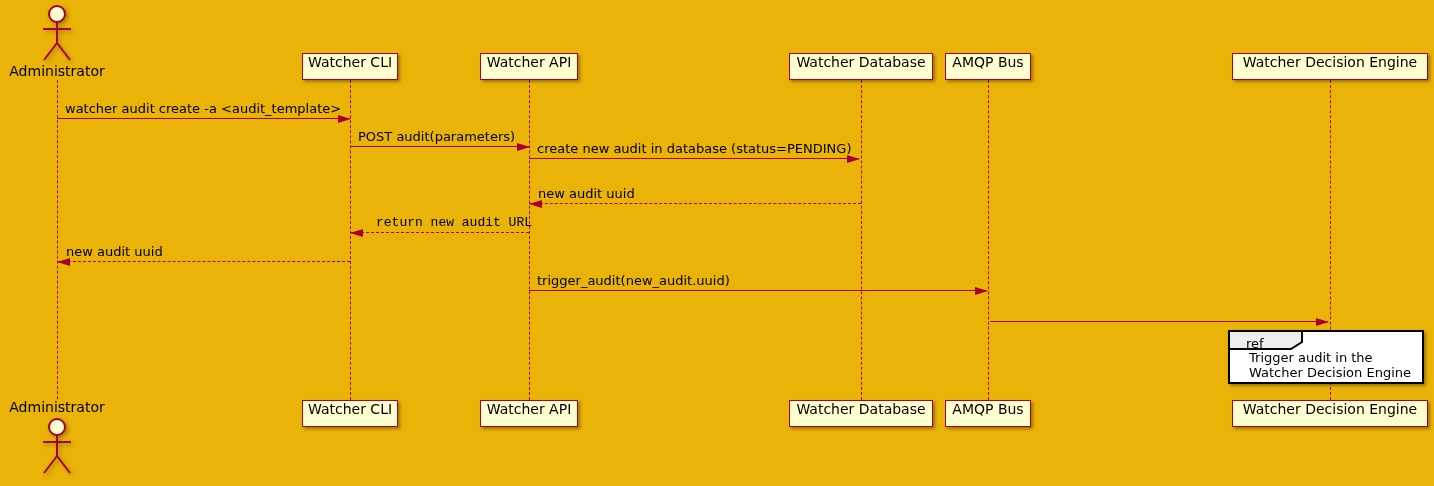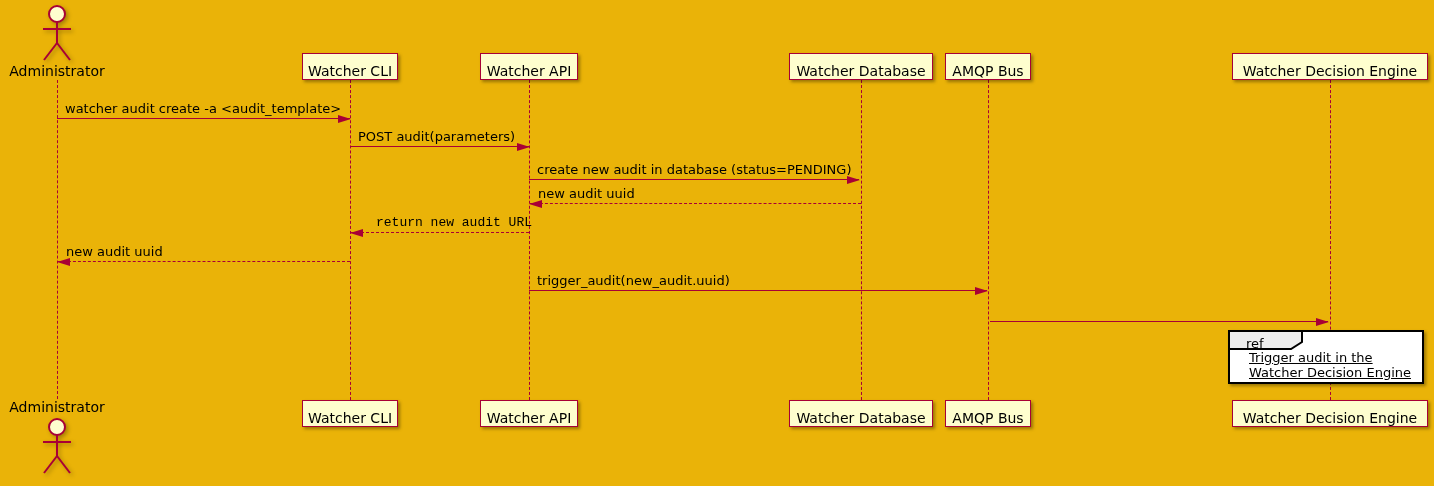--- a/index.html
+++ b/index.html
@@ -6,40 +6,40 @@
   .canvas{
     position:relative;width:1434px;height:486px;background:#eab308;
     font-family:"DejaVu Sans","Liberation Sans",sans-serif;color:#000;
     overflow:hidden;
   }
   .lifeline{position:absolute;width:0;border-left:1px dashed #A80036;}
   .pbox{
     position:absolute;height:27px;box-sizing:border-box;
     background:#FEFECE;border:1.5px solid #A80036;
     box-shadow:2px 2px 3px rgba(0,0,0,0.35);
-    display:flex;align-items:flex-end;justify-content:center;
+    display:flex;align-items:flex-start;justify-content:center;
     font-size:14px;white-space:nowrap;padding:0 9px;
   }
   .actor-label{position:absolute;transform:translateX(-50%);font-size:14px;white-space:nowrap;}
   .actor-fig{position:absolute;filter:drop-shadow(2px 2px 2px rgba(0,0,0,0.3));}
   .message{position:absolute;height:17px;}
   .message.solid{border-bottom:1px solid #A80036;}
   .message.dashed{border-bottom:1px dashed #A80036;}
   .msg-label{position:absolute;left:8px;bottom:2px;font-size:13px;white-space:nowrap;}
   .ah{position:absolute;width:0;height:0;border-top:4px solid transparent;border-bottom:4px solid transparent;}
   .ah.r{right:-1px;bottom:-5px;border-left:13px solid #A80036;}
   .ah.l{left:-1px;bottom:-5px;border-right:13px solid #A80036;}
   .ref{
     position:absolute;left:1228px;top:330px;width:196px;height:54px;
     box-sizing:border-box;background:#ffffff;border:2px solid #000;
     box-shadow:2px 2px 3px rgba(0,0,0,0.35);
   }
   .ref-head-shape{position:absolute;left:-2px;top:-2px;}
   .ref-keyword{position:absolute;left:16px;top:4px;font-size:13px;font-weight:normal;}
-  .ref-body{padding:18px 0 0 19px;font-size:13px;line-height:15px;text-decoration:underline;}
+  .ref-body{padding:18px 0 0 19px;font-size:13px;line-height:15px;}
 </style>
 </head>
 <body>
 
 <div class="canvas">
 
   <div class="lifeline" style="left:57px;top:80px;height:319px;"></div>
   <div class="lifeline" style="left:350px;top:80px;height:320px;"></div>
   <div class="lifeline" style="left:529px;top:80px;height:320px;"></div>
   <div class="lifeline" style="left:861px;top:80px;height:320px;"></div>
@@ -72,21 +72,21 @@
     </div>
 
   <div class="message solid" style="left:350px;top:129px;width:179px;">
     <div class="msg-label">POST audit(parameters)</div>
     <div class="ah r"></div>
   </div>
   <div class="message solid" style="left:57px;top:101px;width:293px;">
     <div class="msg-label">watcher audit create -a &lt;audit_template&gt;</div>
     <div class="ah r"></div>
   </div>
-  <div class="message solid" style="left:529px;top:162px;width:330px;">
+  <div class="message solid" style="left:529px;top:141px;width:330px;">
     <div class="msg-label">create new audit in database (status=PENDING)</div>
     <div class="ah r"></div>
   </div>
   <div class="message dashed" style="left:530px;top:186px;width:331px;">
     <div class="msg-label">new audit uuid</div>
     <div class="ah l"></div>
   </div>
   <div class="message dashed" style="left:351px;top:215px;width:178px;">
     <div class="msg-label" style="left:25px;font-family:Liberation Mono, monospace;">return new audit URL</div>
     <div class="ah l"></div>

